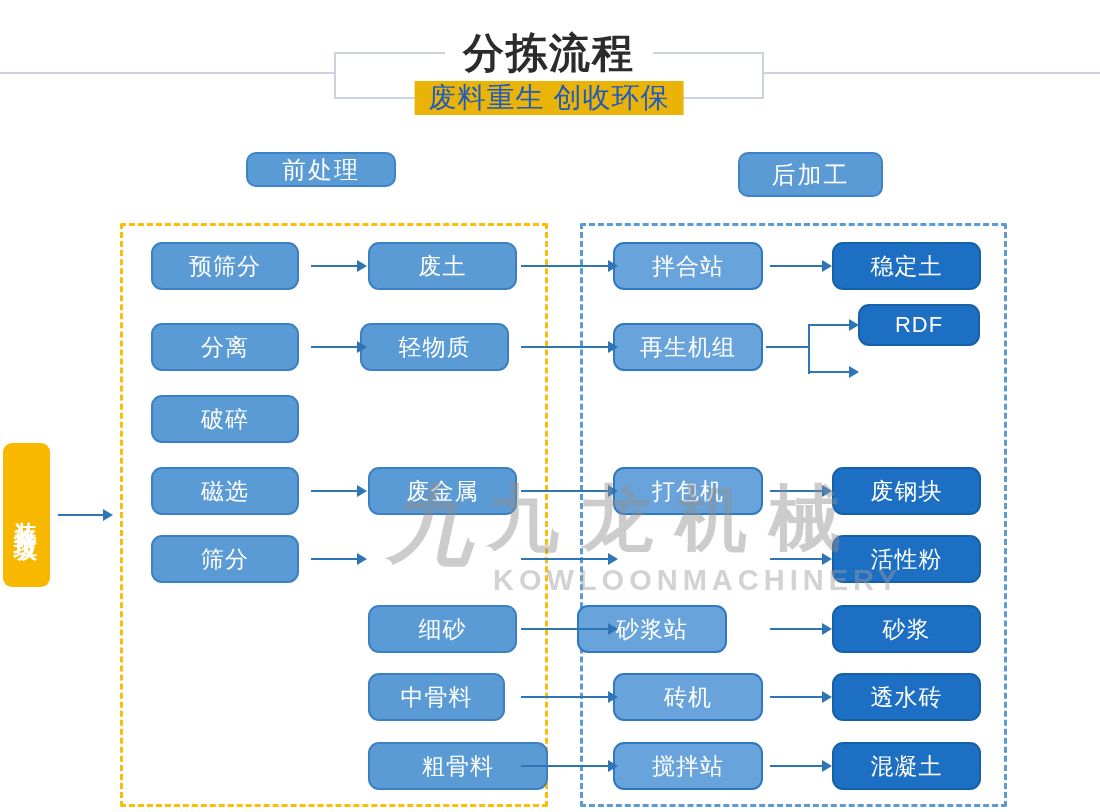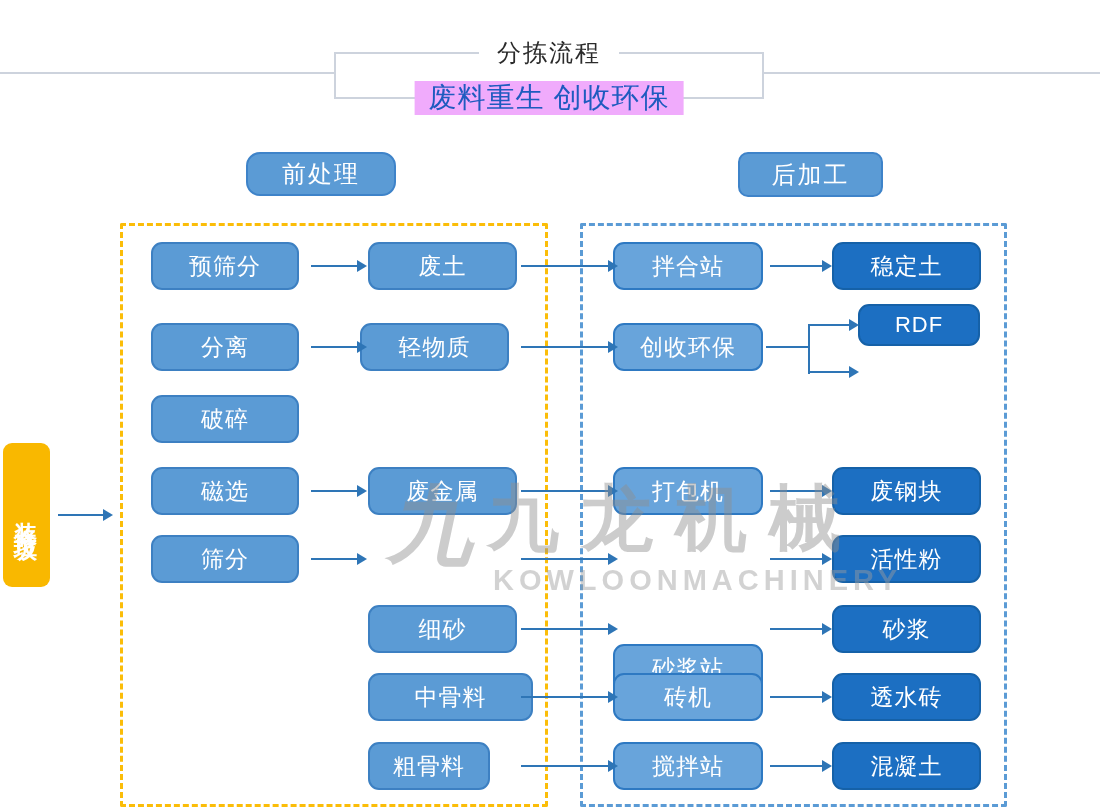--- a/index.html
+++ b/index.html
@@ -6,26 +6,26 @@
   .stage{
     position:relative;width:1100px;height:812px;background:#fff;overflow:hidden;
     font-family:"Liberation Sans","DejaVu Sans",sans-serif;
   }
   .abs{position:absolute;box-sizing:border-box;}
   
   .hline{height:2px;background:#CDD3DD;}
   .title-frame{border:2px solid #CDD3DD;background:transparent;}
   .main-title{
     position:absolute;left:50%;transform:translateX(-50%);top:-20px;
-    background:#fff;padding:0 18px;font-size:24px;font-weight:normal;color:#2b2b2b;
+    background:#fff;padding:0 18px;font-size:41px;font-weight:bold;color:#2b2b2b;
     line-height:38px;white-space:nowrap;letter-spacing:2px;
   }
   .sub-title{
     position:absolute;left:50%;transform:translateX(-50%);bottom:-18px;
-    background:#f0abfc;padding:0 14px;font-size:28px;color:var(--subtitle-blue,#1E5BBF);
+    background:#eab308;padding:0 14px;font-size:28px;color:var(--subtitle-blue,#1E5BBF);
     line-height:34px;white-space:nowrap;letter-spacing:1px;
   }
   
   .section-btn{
     display:flex;align-items:center;justify-content:center;
     background:var(--light-box,#5B9BD5);border:2px solid #3E83C9;border-radius:10px;
     color:#fff;font-size:24px;letter-spacing:2px;
   }
   
   .frame-pre{border:3px dashed var(--dash-yellow,#FBBD08);border-radius:2px;}
@@ -74,46 +74,46 @@
 
 <div class="stage">
 
   <div class="abs hline" style="left:0;top:72px;width:334px;"></div>
   <div class="abs hline" style="left:764px;top:72px;width:336px;"></div>
   <div class="abs title-frame" style="left:334px;top:52px;width:430px;height:47px;">
     <div class="main-title">分拣流程</div>
     <div class="sub-title">废料重生 创收环保</div>
   </div>
 
-  <div class="abs section-btn" style="left:246px;top:152px;width:150px;height:44px;border-radius:14px;">前处理</div>
+  <div class="abs section-btn" style="left:246px;top:152px;width:150px;height:35px;">前处理</div>
   <div class="abs section-btn" style="left:738px;top:152px;width:145px;height:45px;">后加工</div>
 
   <div class="abs frame-pre" style="left:120px;top:223px;width:428px;height:584px;"></div>
   <div class="abs frame-post" style="left:580px;top:223px;width:427px;height:584px;"></div>
 
   <div class="abs source-box" style="left:3px;top:443px;width:47px;height:144px;">装修垃圾</div>
   <div class="abs arrow" style="left:58px;top:514px;width:46px;"></div>
 
   <div class="abs node light" style="left:151px;top:242px;width:148px;">预筛分</div>
   <div class="abs node light" style="left:151px;top:323px;width:148px;">分离</div>
   <div class="abs node light" style="left:151px;top:395px;width:148px;">破碎</div>
   <div class="abs node light" style="left:151px;top:467px;width:148px;">磁选</div>
   <div class="abs node light" style="left:151px;top:535px;width:148px;">筛分</div>
 
   <div class="abs node light" style="left:368px;top:242px;width:149px;">废土</div>
   <div class="abs node light" style="left:360px;top:323px;width:149px;">轻物质</div>
   <div class="abs node light" style="left:368px;top:467px;width:149px;">废金属</div>
   <div class="abs node light" style="left:368px;top:605px;width:149px;">细砂</div>
-  <div class="abs node light" style="left:368px;top:673px;width:165px;">中骨料</div>
-  <div class="abs node light" style="left:368px;top:742px;width:122px;font-family:Liberation Serif, serif;">粗骨料</div>
+  <div class="abs node light" style="left:368px;top:673px;width:137px;">中骨料</div>
+  <div class="abs node light" style="left:368px;top:742px;width:180px;font-family:Liberation Serif, serif;">粗骨料</div>
 
   <div class="abs node light2" style="left:613px;top:242px;width:150px;">拌合站</div>
-  <div class="abs node light2" style="left:613px;top:323px;width:150px;">创收环保</div>
+  <div class="abs node light2" style="left:613px;top:323px;width:150px;">再生机组</div>
   <div class="abs node light2" style="left:613px;top:467px;width:150px;">打包机</div>
-  <div class="abs node light2" style="left:613px;top:605px;width:150px;margin-top:39px;">砂浆站</div>
+  <div class="abs node light2" style="left:577px;top:605px;width:150px;">砂浆站</div>
   <div class="abs node light2" style="left:613px;top:673px;width:150px;">砖机</div>
   <div class="abs node dark" style="left:832px;top:242px;width:149px;">稳定土</div>
 
   <div class="abs node light2" style="left:613px;top:742px;width:150px;">搅拌站</div>
   <div class="abs node dark small" style="left:858px;top:304px;width:122px;">RDF</div>
   <div class="abs node dark" style="left:832px;top:467px;width:149px;">废钢块</div>
   <div class="abs node dark" style="left:832px;top:535px;width:149px;">活性粉</div>
   <div class="abs node dark" style="left:832px;top:605px;width:149px;">砂浆</div>
   <div class="abs node dark" style="left:832px;top:673px;width:149px;">透水砖</div>
   <div class="abs node dark" style="left:832px;top:742px;width:149px;">混凝土</div>

